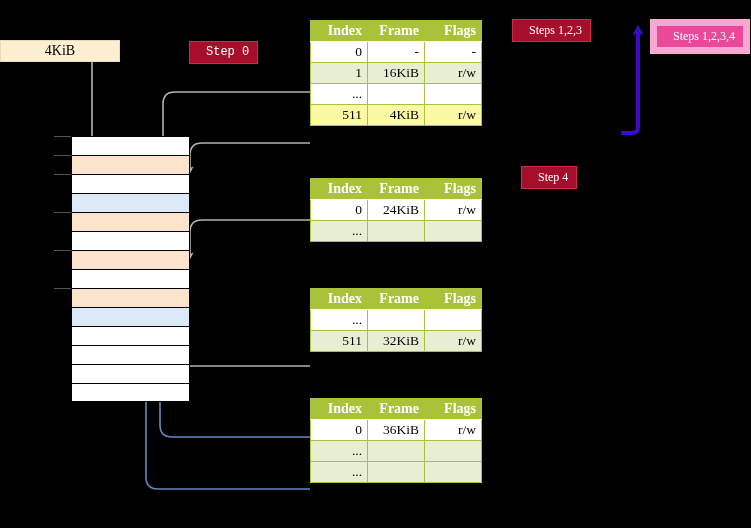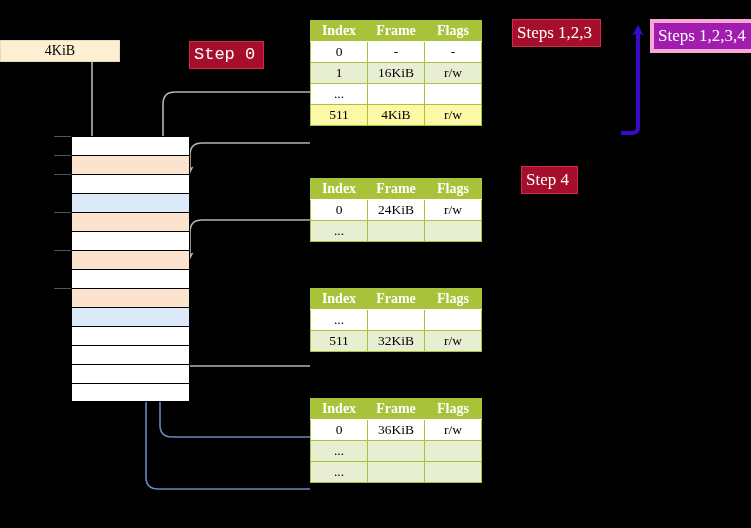--- a/index.html
+++ b/index.html
@@ -11,25 +11,25 @@
   #block-4kib{
     left:0px;top:40px;width:120px;height:22px;
     background:#fcefd2;border:1px solid #e8dcb8;
     display:flex;align-items:center;justify-content:center;
     font-size:14px;color:#000;box-sizing:border-box;
   }
 
   
   .badge{
     display:inline-flex;align-items:center;justify-content:center;
-    font-size:17px;line-height:1;padding:4px 8px 5px 4px;
+    font-size:12px;line-height:1;padding:4px 8px 5px 16px;
     color:#ffffff;white-space:nowrap;box-sizing:border-box;
   }
   .badge-red{background:#a60f2b;border:1px solid #cf2a46;}
-  .badge-purple{background:#a21caf;border:4px solid #f9a8d4;}
+  .badge-purple{background:#ec4899;border:7px solid #f9a8d4;}
   #badge-step0{left:189px;top:41px;font-family:Liberation Mono, monospace;}
   #badge-steps123{left:512px;top:19px;}
   #badge-steps1234{left:650px;top:19px;}
   #badge-step4{left:521px;top:166px;}
 
   
   #memory-column{left:71px;top:136px;width:119px;height:278px;}
   .mem-row{position:absolute;left:0;width:119px;height:19px;
            border-top:1.5px solid #000;border-left:1.5px solid #000;
            border-right:1.5px solid #000;box-sizing:border-box;}
@@ -39,21 +39,21 @@
   .mem-blue{background:#dce9f9;}
   .mem-tick{position:absolute;left:-17px;width:17px;height:0;
             border-top:1.5px solid #555;}
 
   
   .pt{position:absolute;border-collapse:collapse;
       font-size:13.5px;background:#ffffff;}
   .pt td,.pt th{
       border:1px solid #ffffff;
       padding:2px 5px;height:19px;box-sizing:border-box;
-      text-align:center;vertical-align:middle;font-weight:normal;
+      text-align:right;vertical-align:middle;font-weight:normal;
   }
   .pt th{background:#a8c33a;color:#ffffff;font-weight:bold;
          font-size:14px;border:1px solid #a8c33a;border-bottom:1px solid #fff;}
   .pt td{border:1px solid #a8c33a;}
   .pt .r-white td{background:#ffffff;}
   .pt .r-tint td{background:#e8eed2;}
   .pt .hl{background:#fbf8a6 !important;}
   .c-index{width:57px;}
   .c-frame{width:57px;margin-left:47px;}
   .c-flags{width:57px;}

